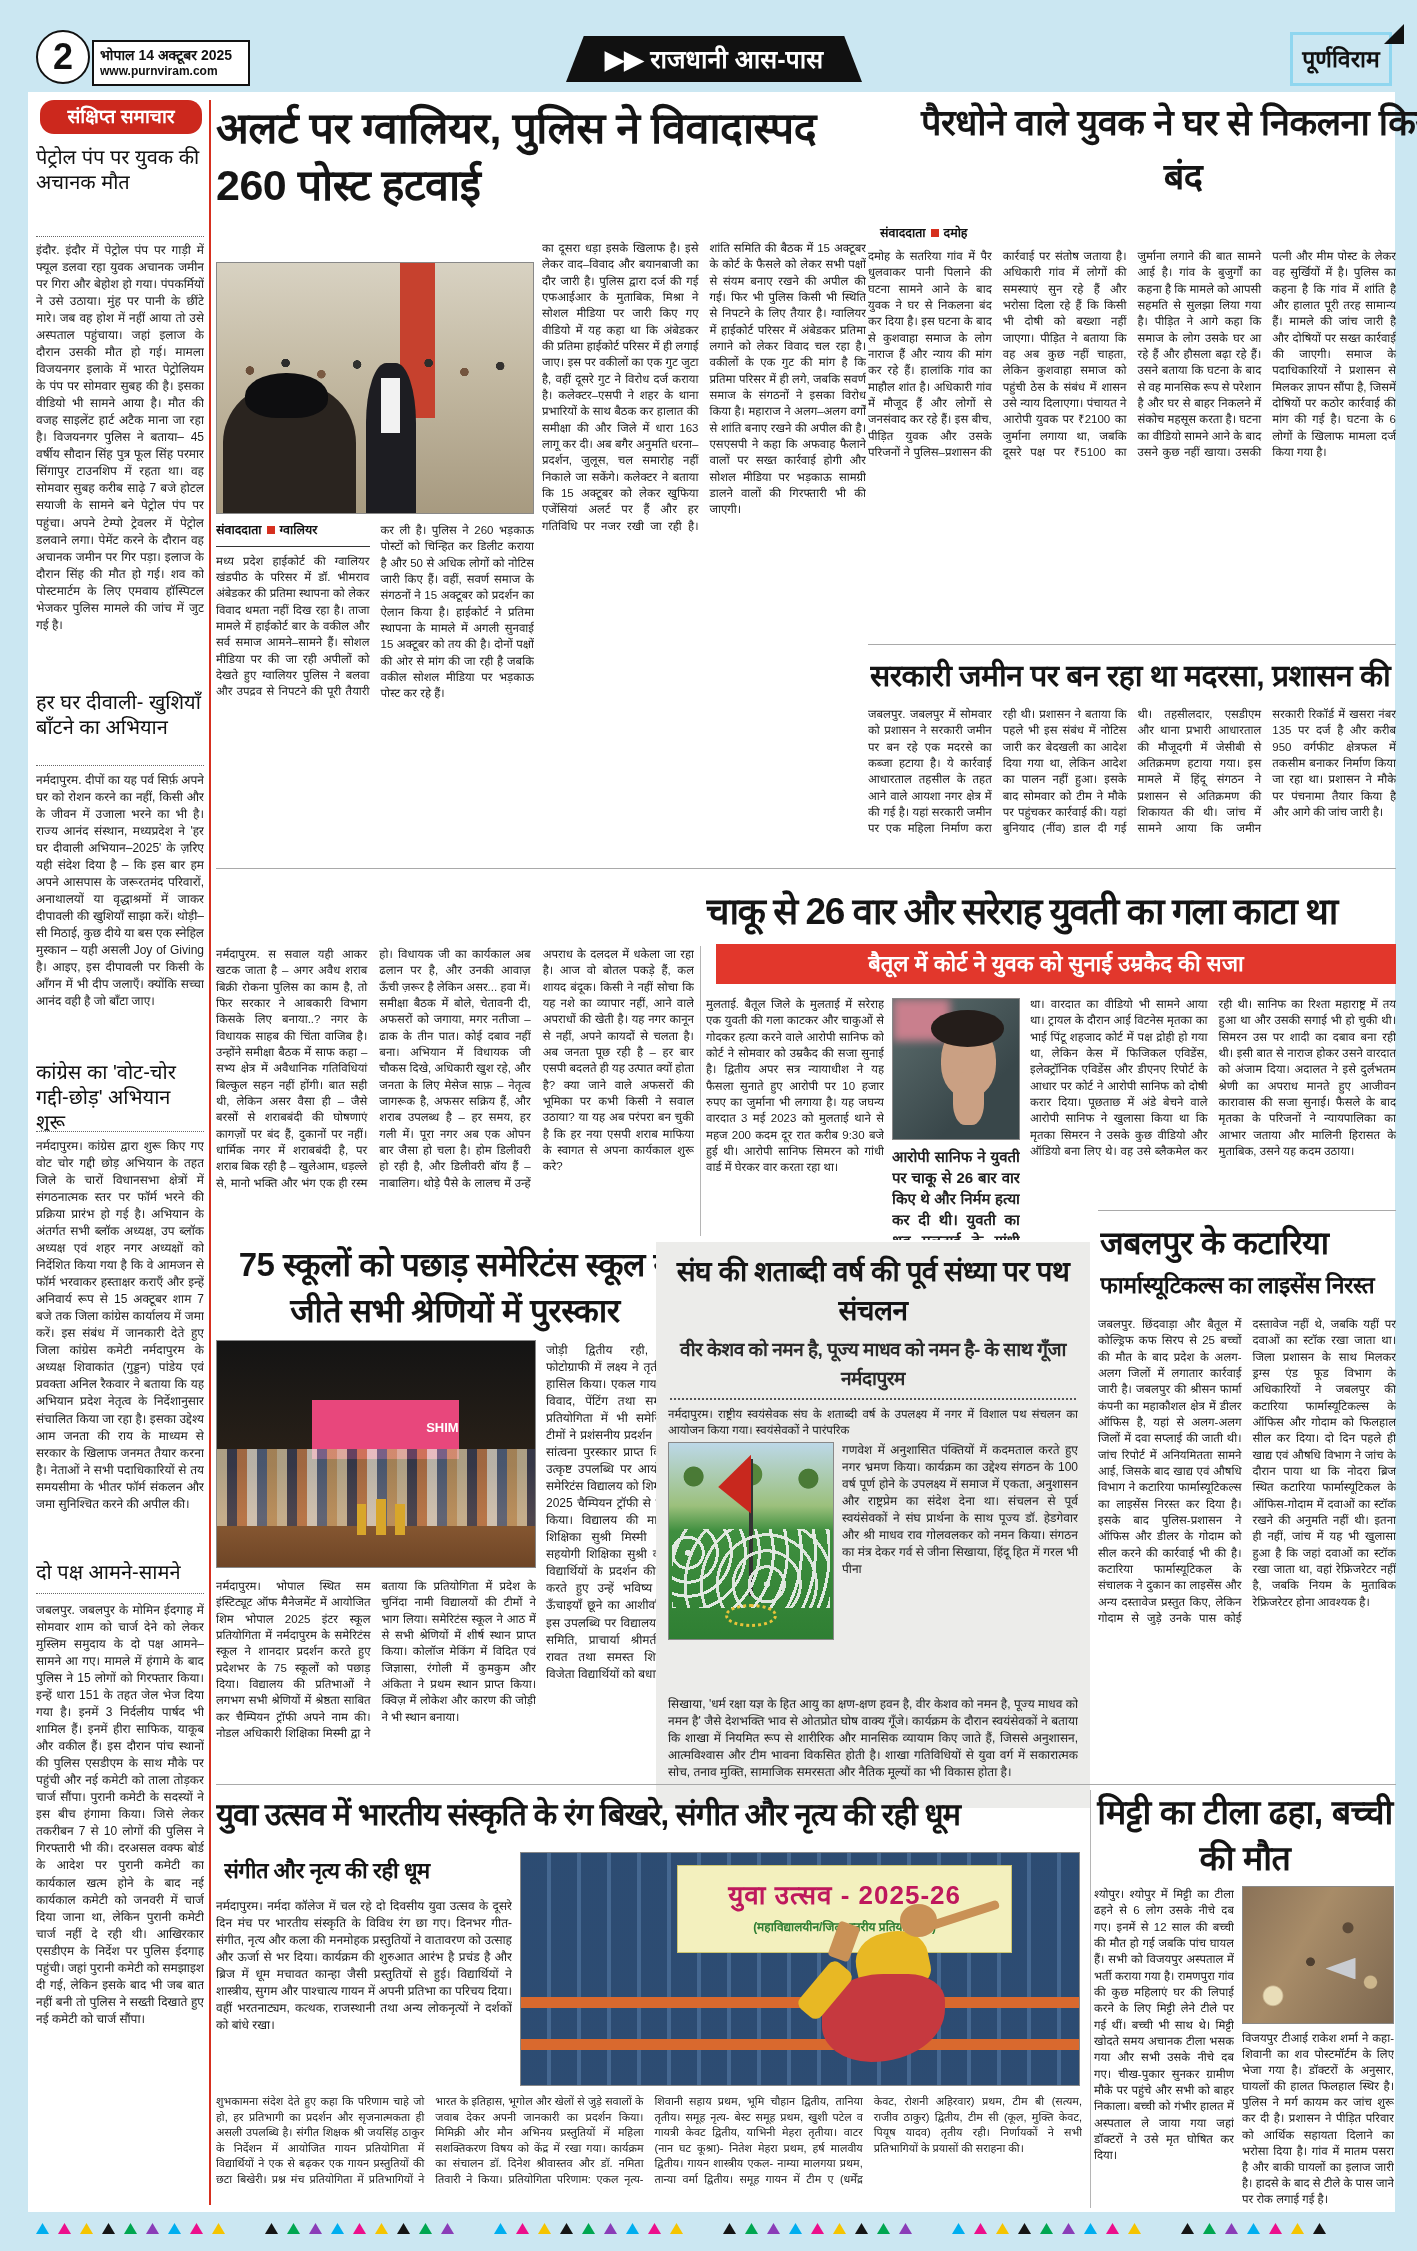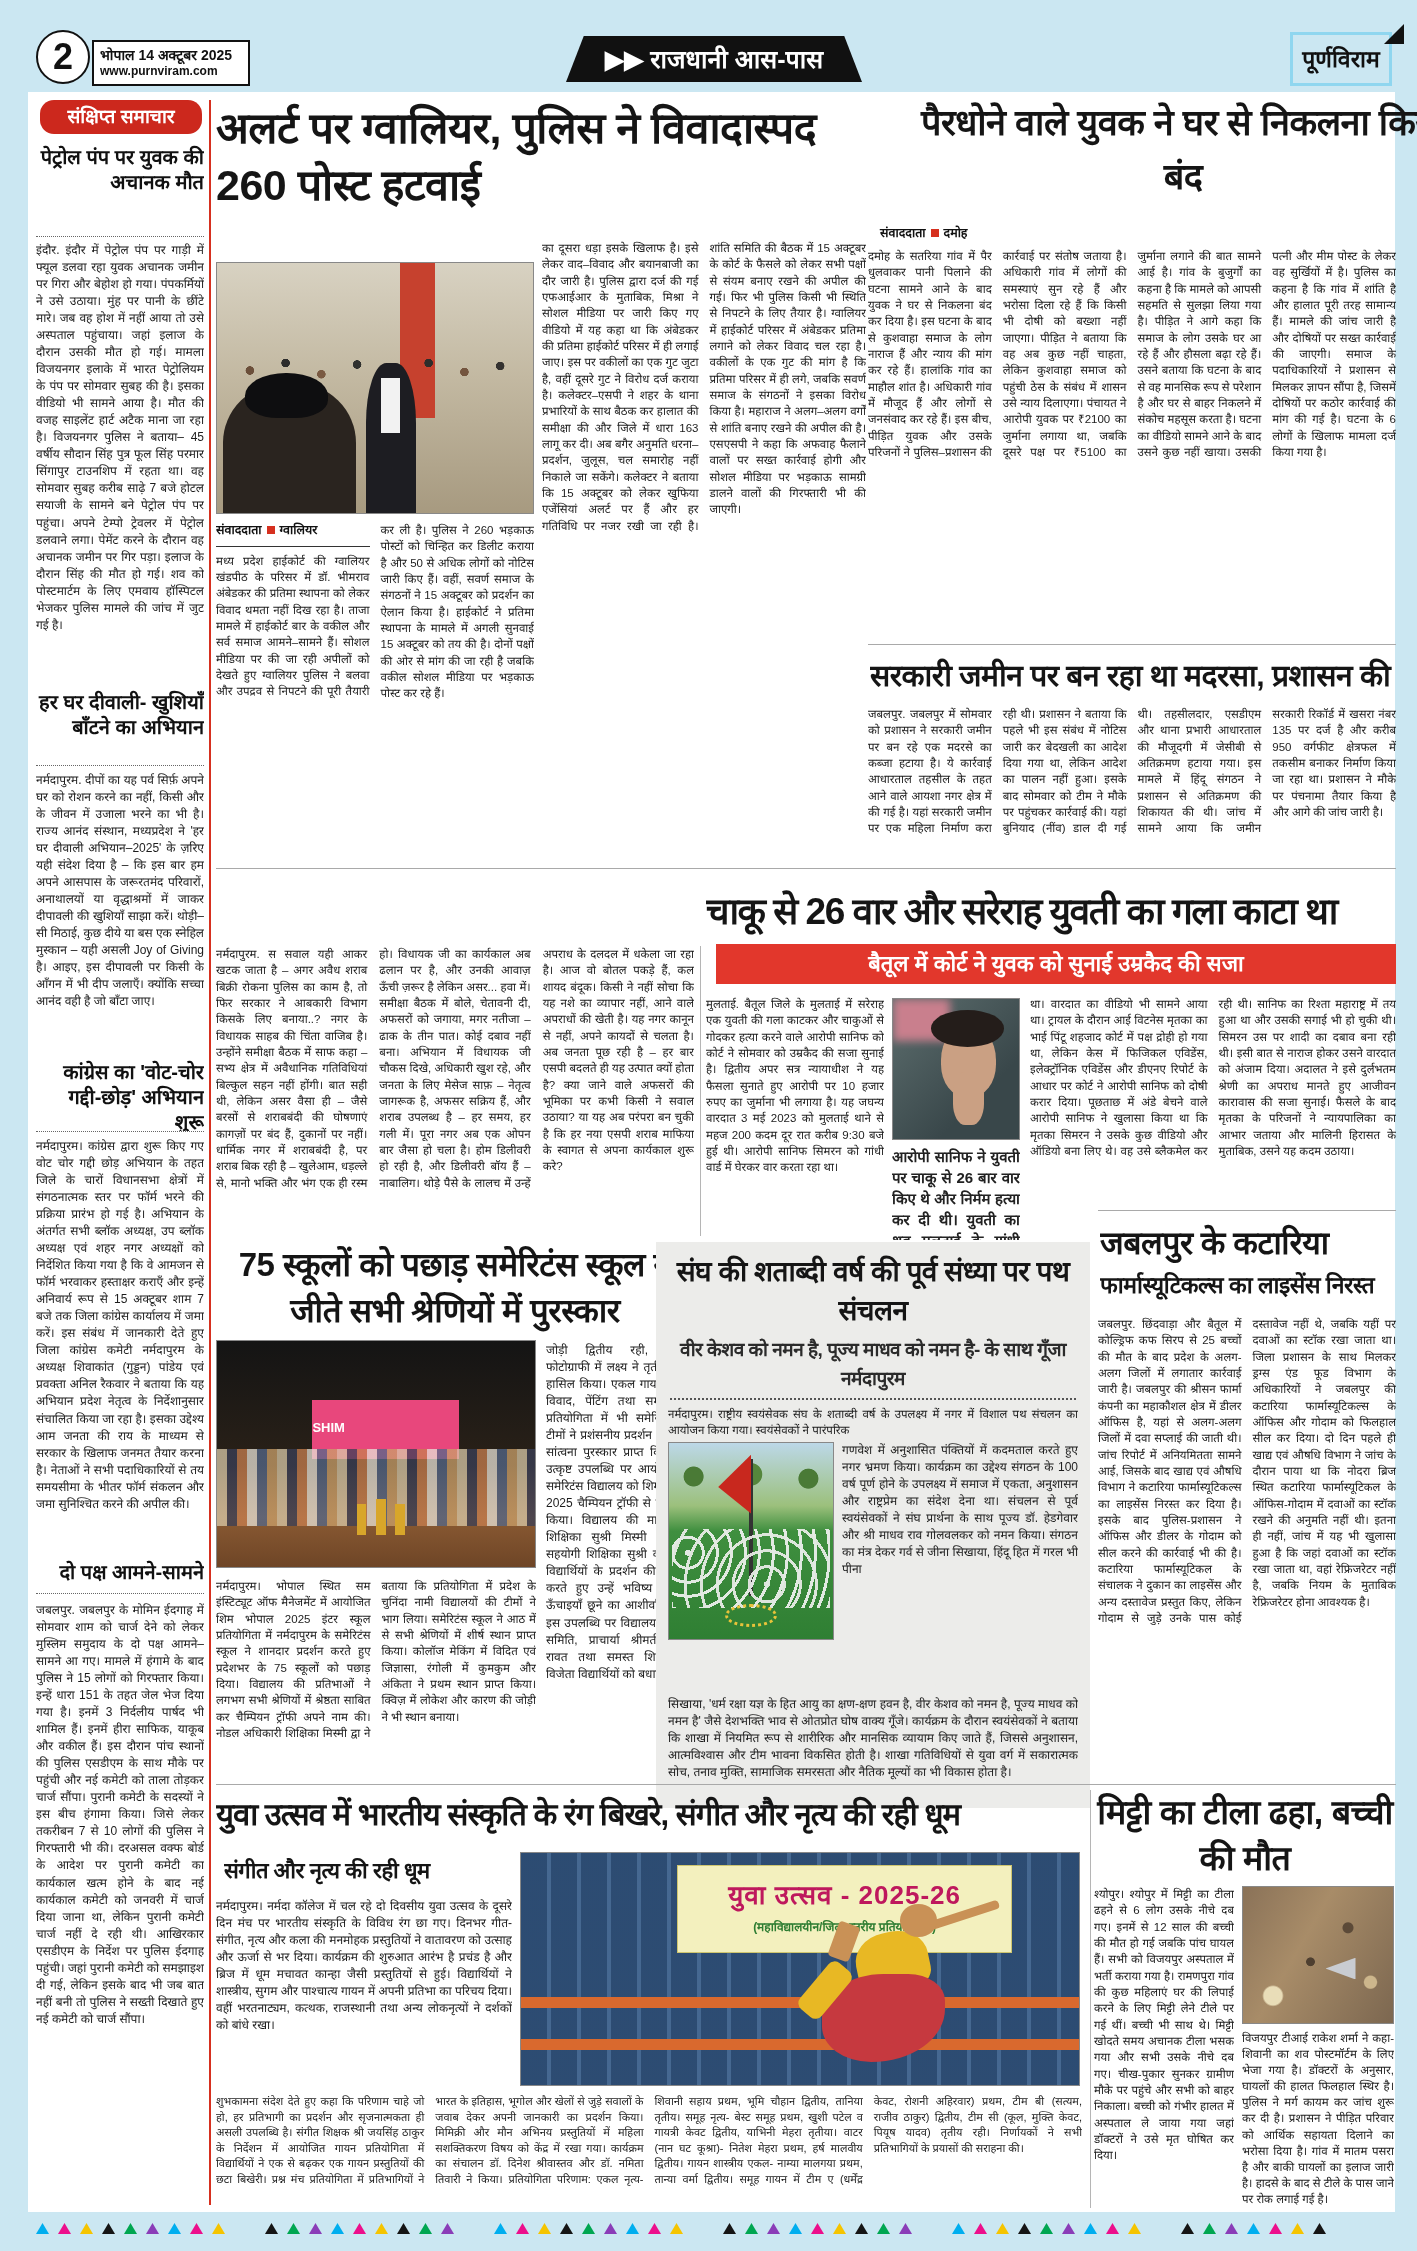--- a/index.html
+++ b/index.html
@@ -13,22 +13,22 @@
   .abs { position:absolute; }
   .headline { position:absolute; font-weight:bold; color:#151515; overflow:hidden; letter-spacing:-0.5px; }
   .body-text {
     position:absolute; font-size:11.5px; line-height:1.42; text-align:justify;
     color:#1c1c1c; overflow:hidden; word-break:break-word;
   }
   .cols2 { column-count:2; column-gap:11px; }
   .cols3 { column-count:3; column-gap:12px; }
   .cols4 { column-count:4; column-gap:11px; }
   .brief-title {
-    position:absolute; font-size:20px; font-weight:bold; line-height:1.25; color:#111;
-    border-bottom:1px dotted #666; padding-bottom:4px; overflow:hidden;text-align:right;
+    position:absolute; font-size:20px; font-weight:normal; line-height:1.25; color:#111;
+    border-bottom:1px dotted #666; padding-bottom:4px; overflow:hidden;
   }
   .byline { font-size:12.5px; font-weight:bold; color:#111; white-space:nowrap; }
   .byline .sq { display:inline-block; width:8px; height:8px; background:#d6301f; margin:0 5px 1px 5px; vertical-align:middle; }
   .rule-h { position:absolute; height:1px; background:#a9a9a9; }
   .rule-v { position:absolute; width:1px; background:#b5b5b5; }
   .photo { position:absolute; overflow:hidden; border:1px solid #888; }
   .tri { width:13px; height:11px; clip-path:polygon(50% 0,0 100%,100% 100%); display:inline-block; margin-right:9px; }
   .center { text-align:center; }
   .caption { font-size:15px; line-height:1.4; font-weight:bold; color:#222; text-align:justify; }
 </style>
@@ -119,21 +119,21 @@
     <div class="abs" style="left:0;top:0;width:45%;height:30%;background:#c97f8d;filter:blur(4px);"></div>
     <div class="abs" style="left:38%;top:18%;width:44%;height:52%;background:#caa083;border-radius:50% 50% 45% 45%;"></div>
     <div class="abs" style="left:30%;top:8%;width:58%;height:26%;background:#241d1a;border-radius:50%;"></div>
     <div class="abs" style="left:48%;top:52%;width:24%;height:38%;background:#caa083;border-radius:40%;"></div>
   </div>
   <div class="abs caption" style="left:892px;top:1146px;width:128px;height:94px;overflow:hidden;">आरोपी सानिफ ने युवती पर चाकू से 26 बार वार किए थे और निर्मम हत्या कर दी थी। युवती का शव मुलताई के गांधी वार्ड में पड़ा मिला</div>
   <div class="body-text cols2" style="left:1030px;top:996px;width:366px;height:242px;">था। वारदात का वीडियो भी सामने आया था। ट्रायल के दौरान आई विटनेस मृतका का भाई पिंटू शहजाद कोर्ट में पक्ष द्रोही हो गया था, लेकिन केस में फिजिकल एविडेंस, इलेक्ट्रॉनिक एविडेंस और डीएनए रिपोर्ट के आधार पर कोर्ट ने आरोपी सानिफ को दोषी करार दिया। पूछताछ में अंडे बेचने वाले आरोपी सानिफ ने खुलासा किया था कि मृतका सिमरन ने उसके कुछ वीडियो और ऑडियो बना लिए थे। वह उसे ब्लैकमेल कर रही थी। सानिफ का रिश्ता महाराष्ट्र में तय हुआ था और उसकी सगाई भी हो चुकी थी। सिमरन उस पर शादी का दबाव बना रही थी। इसी बात से नाराज होकर उसने वारदात को अंजाम दिया। अदालत ने इसे दुर्लभतम श्रेणी का अपराध मानते हुए आजीवन कारावास की सजा सुनाई। फैसले के बाद मृतका के परिजनों ने न्यायपालिका का आभार जताया और मालिनी हिरासत के मुताबिक, उसने यह कदम उठाया।</div>
 
   <div class="headline center" style="left:216px;top:1242px;width:478px;height:92px;font-size:33px;line-height:1.4;font-weight:600;">75 स्कूलों को पछाड़ समेरिटंस स्कूल ने जीते सभी श्रेणियों में पुरस्कार</div>
   <div class="photo" style="left:216px;top:1340px;width:320px;height:228px;background:linear-gradient(#141414 0%,#2a2118 55%,#8a5a33 78%,#6e4526 100%);">
-    <div class="abs" style="left:30%;top:26%;width:46%;height:26%;background:#e8477c;color:#fff;font-size:13px;font-weight:bold;text-align:left;line-height:56px;">SHIM</div>
+    <div class="abs" style="left:30%;top:26%;width:46%;height:26%;background:#e8477c;color:#fff;font-size:13px;font-weight:bold;text-align:right;line-height:56px;">SHIM</div>
     <div class="abs" style="left:0;top:48%;width:100%;height:34%;
          background:repeating-linear-gradient(90deg,#d9c9a8 0 10px,#3a3f57 10px 20px,#c77f4f 20px 30px,#e7e2d6 30px 40px,#54688a 40px 50px,#caa06a 50px 60px);opacity:.75;"></div>
     <div class="abs" style="left:44%;top:72%;width:3%;height:14%;background:#d8a62a;"></div>
     <div class="abs" style="left:50%;top:70%;width:3%;height:16%;background:#d8a62a;"></div>
     <div class="abs" style="left:56%;top:72%;width:3%;height:14%;background:#d8a62a;"></div>
   </div>
   <div class="body-text" style="left:546px;top:1342px;width:148px;height:468px;font-size:12px;">जोड़ी द्वितीय रही, जबकि फोटोग्राफी में लक्ष्य ने तृतीय स्थान हासिल किया। एकल गायन, वाद–विवाद, पेंटिंग तथा समूह नृत्य प्रतियोगिता में भी समेरिटंस की टीमों ने प्रशंसनीय प्रदर्शन करते हुए सांत्वना पुरस्कार प्राप्त किए। इस उत्कृष्ट उपलब्धि पर आयोजकों ने समेरिटंस विद्यालय को शिम भोपाल 2025 चैम्पियन ट्रॉफी से सम्मानित किया। विद्यालय की मार्गदर्शिका शिक्षिका सुश्री मिस्मी द्वा और सहयोगी शिक्षिका सुश्री कविता ने विद्यार्थियों के प्रदर्शन की सराहना करते हुए उन्हें भविष्य में और ऊँचाइयाँ छूने का आशीर्वाद दिया। इस उपलब्धि पर विद्यालय संचालन समिति, प्राचार्या श्रीमती प्रेरणा रावत तथा समस्त शिक्षकों ने विजेता विद्यार्थियों को बधाई दी।</div>
   <div class="body-text cols2" style="left:216px;top:1578px;width:320px;height:230px;">नर्मदापुरम। भोपाल स्थित सम इंस्टिट्यूट ऑफ मैनेजमेंट में आयोजित शिम भोपाल 2025 इंटर स्कूल प्रतियोगिता में नर्मदापुरम के समेरिटंस स्कूल ने शानदार प्रदर्शन करते हुए प्रदेशभर के 75 स्कूलों को पछाड़ दिया। विद्यालय की प्रतिभाओं ने लगभग सभी श्रेणियों में श्रेष्ठता साबित कर चैम्पियन ट्रॉफी अपने नाम की। नोडल अधिकारी शिक्षिका मिस्मी द्वा ने बताया कि प्रतियोगिता में प्रदेश के चुनिंदा नामी विद्यालयों की टीमों ने भाग लिया। समेरिटंस स्कूल ने आठ में से सभी श्रेणियों में शीर्ष स्थान प्राप्त किया। कोलॉज मेकिंग में विदित एवं जिज्ञासा, रंगोली में कुमकुम और अंकिता ने प्रथम स्थान प्राप्त किया। क्विज़ में लोकेश और कारण की जोड़ी ने भी स्थान बनाया।</div>
 
   <div class="abs" style="left:656px;top:1242px;width:434px;height:566px;background:#ececea;"></div>

